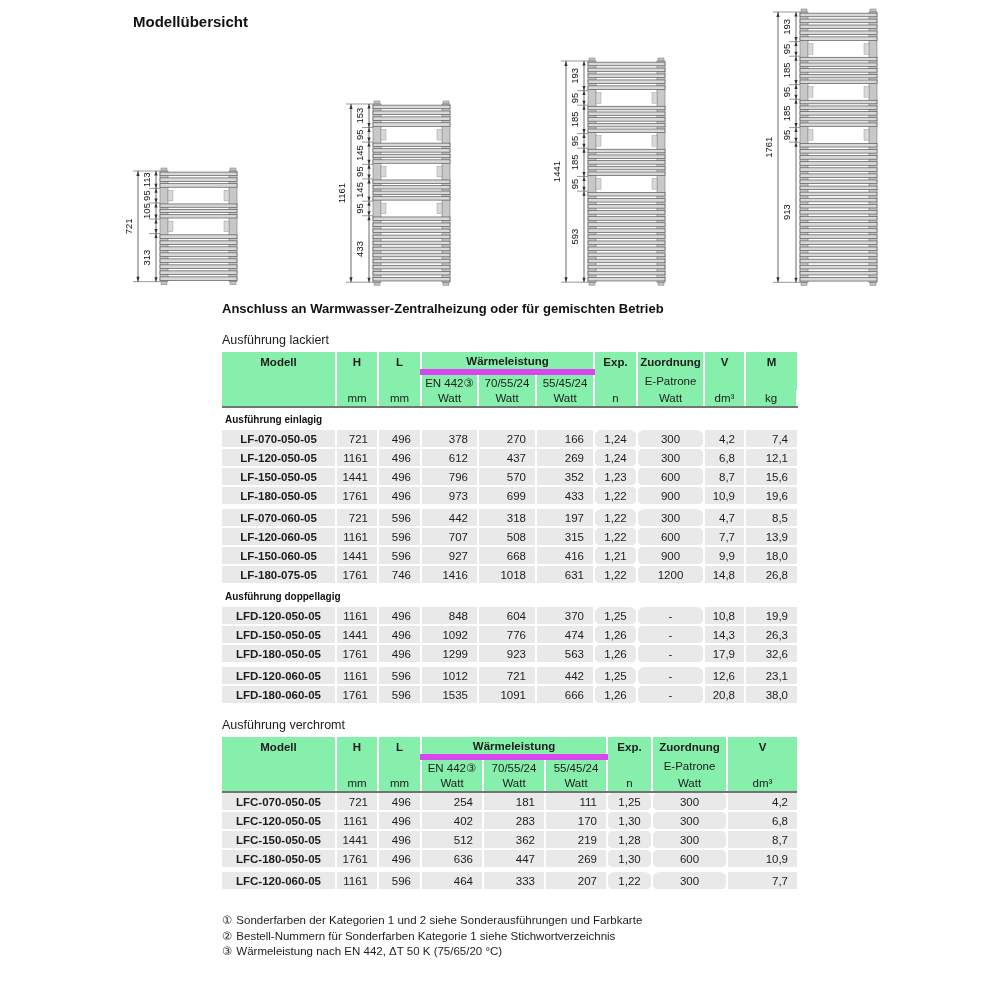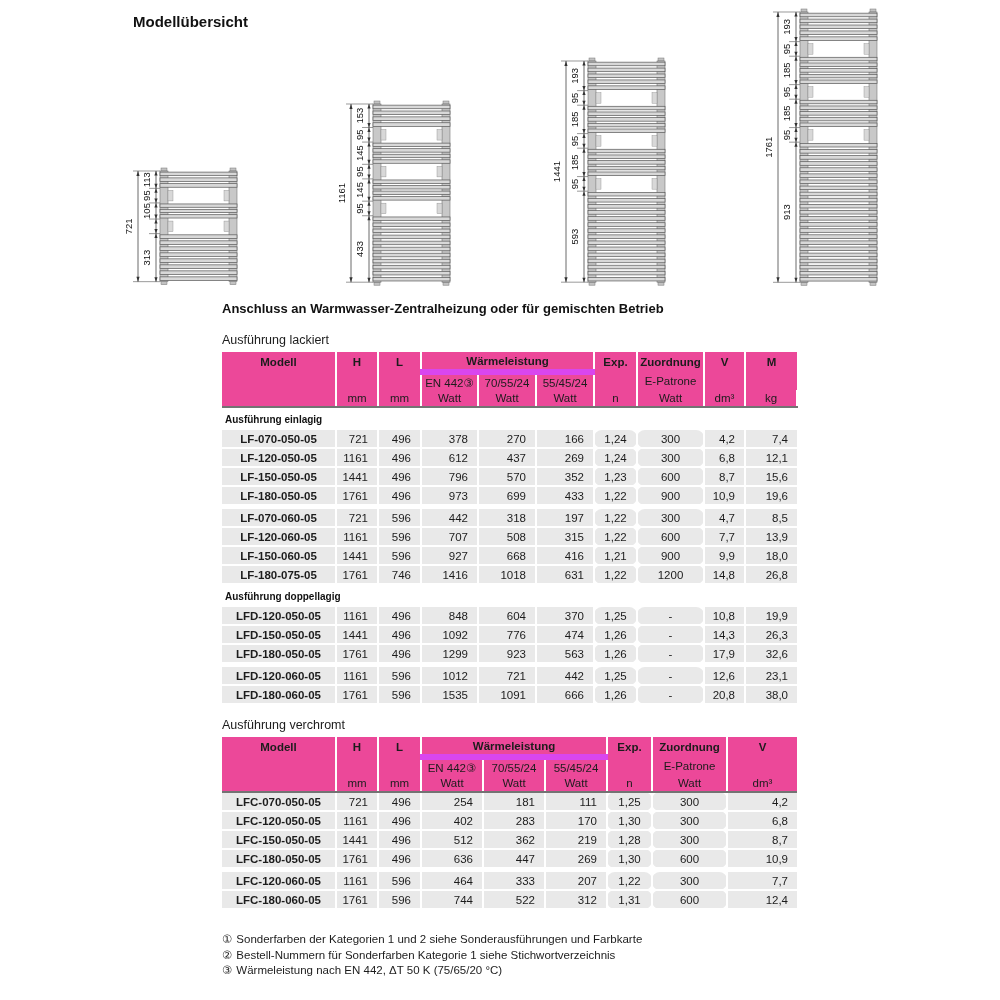--- a/index.html
+++ b/index.html
@@ -10,21 +10,21 @@
   .doc-title{position:absolute;left:133px;top:13px;font-size:15px;font-weight:bold;color:#111;}
   .diagrams{position:absolute;left:0;top:0;width:1000px;height:300px;}
   .content{position:absolute;left:222px;top:301px;width:590px;}
   .section-heading{font-size:13px;font-weight:bold;color:#111;margin:0;}
   .table-subtitle{font-size:12.5px;font-weight:normal;color:#1c1c1c;margin:17px 0 5px 0;}
   .table-subtitle.second{margin-top:13px;}
   table.spec{border-collapse:collapse;table-layout:fixed;width:575px;}
   table.spec th, table.spec td{
     font-size:11.5px;color:#1c1c1c;padding:0;overflow:hidden;white-space:nowrap;
   }
-  table.spec thead th{background:#ec4899;font-weight:normal;text-align:center;}
+  table.spec thead th{background:#86efac;font-weight:normal;text-align:center;}
   table.spec tr.hdr1 th{height:17px;font-weight:bold;}
   table.spec tr.hdr2 th{height:15px;}
   table.spec tr.hdr3 th{height:16px;border-bottom:2px solid #737373;}
   table.spec th.sep, table.spec td.sep{border-right:2px solid #fff;}
   table.spec th.power{border-bottom:6px solid #d946ef;}
   table.spec tbody td{background:#e9e9e9;border-bottom:2px solid #fff;height:17px;}
   table.spec td.model{font-weight:bold;text-align:center;}
   table.spec td.num{text-align:right;padding-right:9px;}
   table.spec td.ctr{text-align:center;border-radius:8px;}
   table.spec tr.section td{
@@ -657,31 +657,20 @@
               <td class="model sep">LFC-120-060-05</td>
               <td class="num sep">1161</td>
               <td class="num sep">596</td>
               <td class="num sep">464</td>
               <td class="num sep">333</td>
               <td class="num sep">207</td>
               <td class="ctr sep">1,22</td>
               <td class="ctr sep">300</td>
               <td class="num">7,7</td>
             </tr>
-            <tr class="data">
-              <td class="model sep">LFC-180-060-05</td>
-              <td class="num sep">1761</td>
-              <td class="num sep">596</td>
-              <td class="num sep">744</td>
-              <td class="num sep">522</td>
-              <td class="num sep">312</td>
-              <td class="ctr sep">1,31</td>
-              <td class="ctr sep">600</td>
-              <td class="num">12,4</td>
-            </tr>
           </tbody>
         </table>
       </div>
 
     <div class="footnotes">
         <div class="footnote"><span class="fn-marker">①</span><span class="fn-text">Sonderfarben der Kategorien 1 und 2 siehe Sonderausführungen und Farbkarte</span></div>
         <div class="footnote"><span class="fn-marker">②</span><span class="fn-text">Bestell-Nummern für Sonderfarben Kategorie 1 siehe Stichwortverzeichnis</span></div>
         <div class="footnote"><span class="fn-marker">③</span><span class="fn-text">Wärmeleistung nach EN 442, ΔT 50 K (75/65/20 °C)</span></div>
       </div>
   </div>

